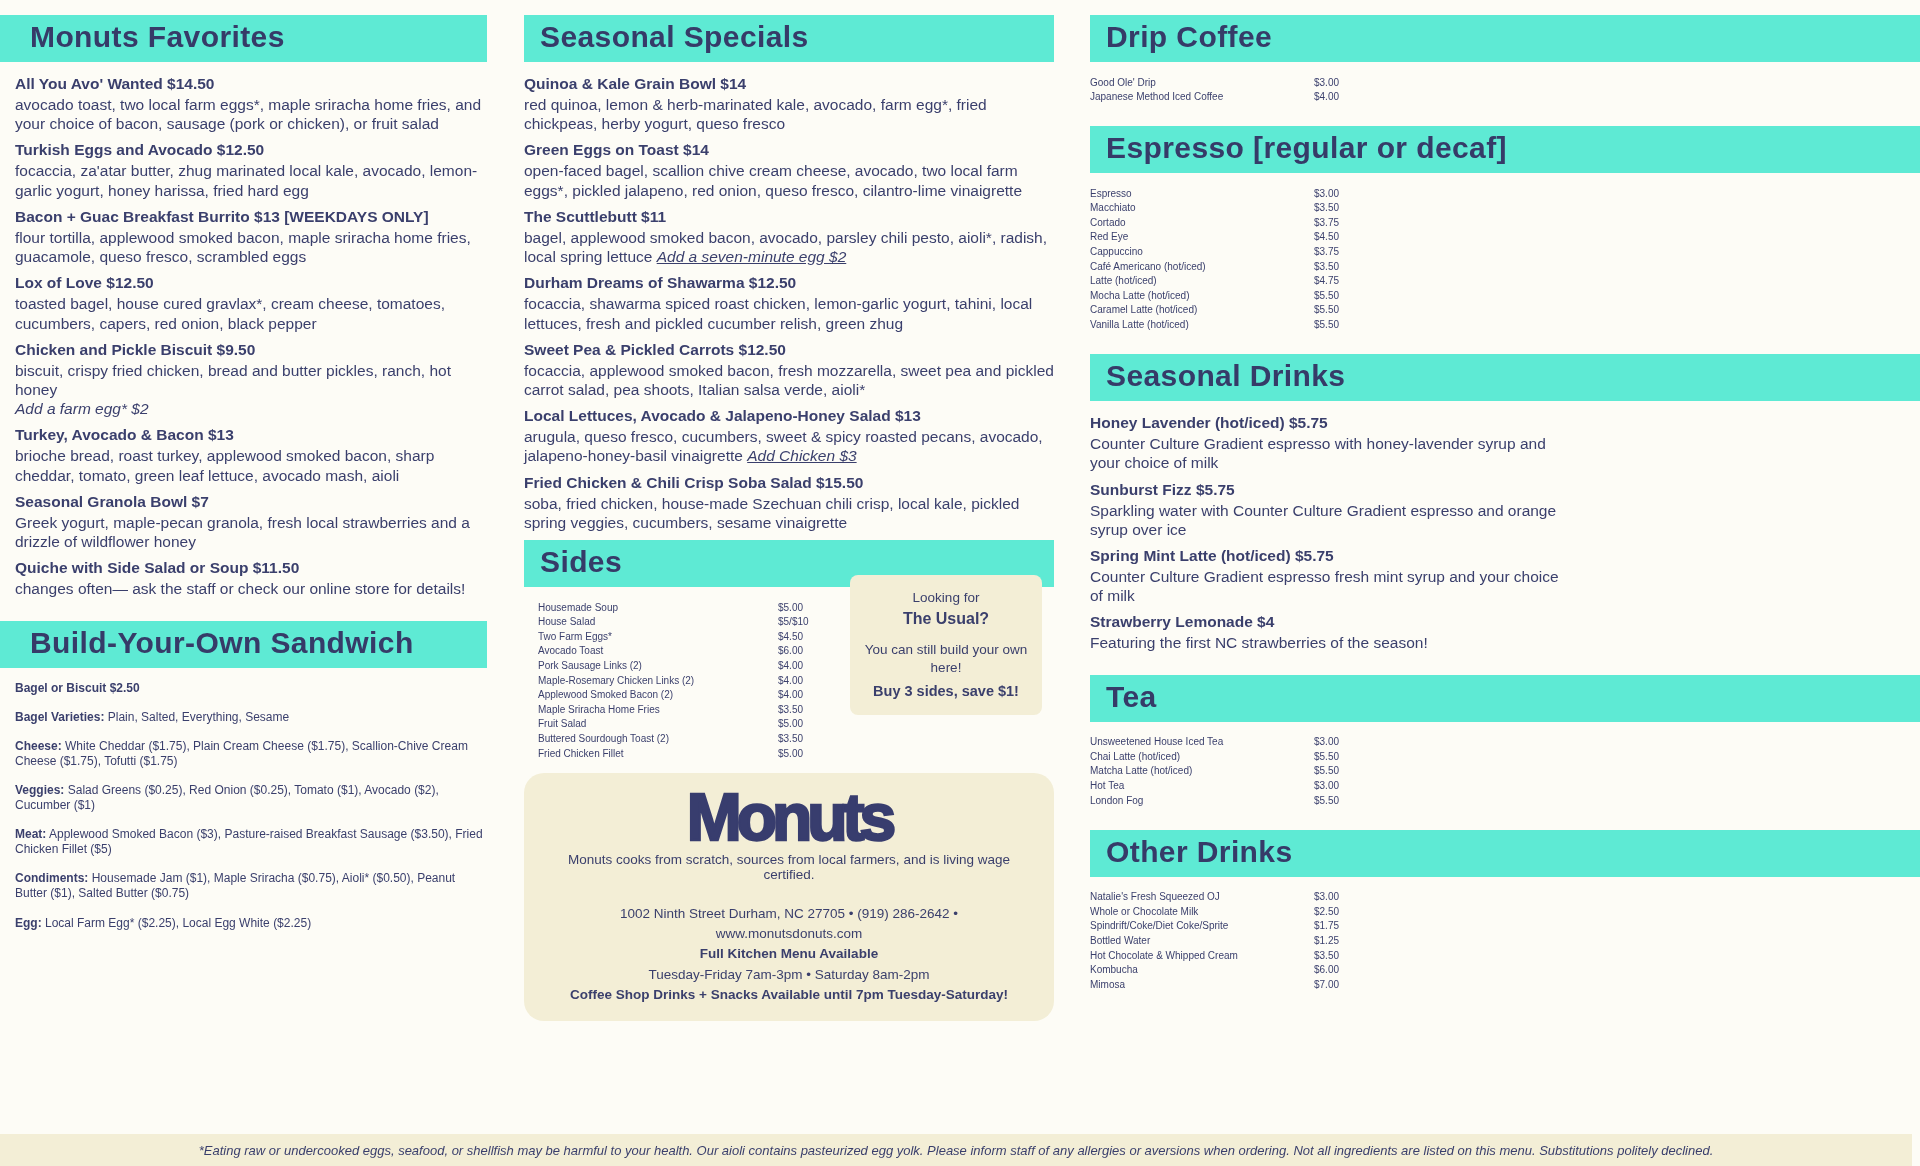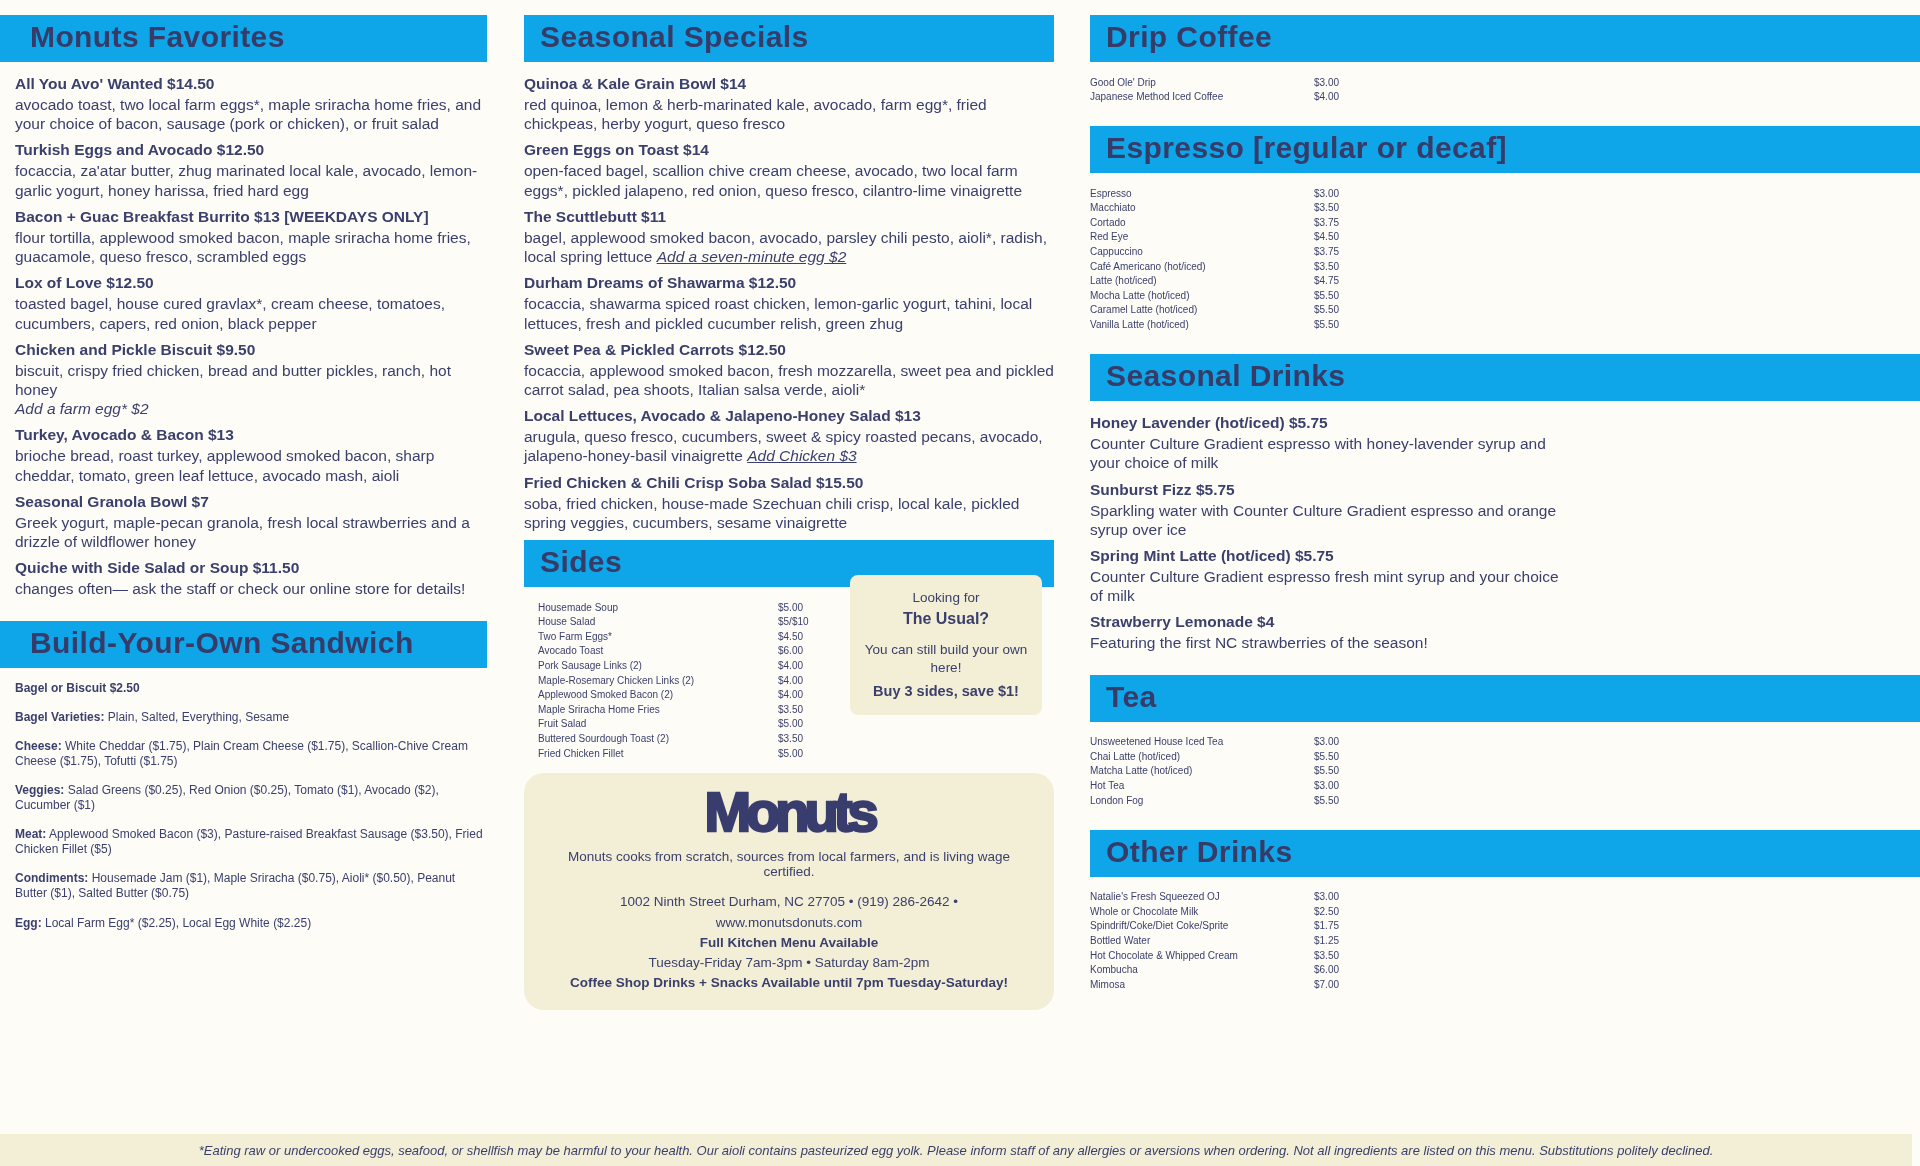--- a/index.html
+++ b/index.html
@@ -6,21 +6,21 @@
   html,body { background:#fdfcf6; }
   body { font-family: "Liberation Sans", sans-serif; color:#3a3f6c; }
   .page { position:relative; width:1920px; height:1166px; overflow:hidden; background:#fdfcf6; }
 
   .col { position:absolute; top:0; }
   .col1 { left:15px;  width:472px; }
   .col2 { left:524px; width:530px; }
   .col3 { left:1090px; width:478px; }
 
   .band {
-    background:#0ea5e9; color:#363b68;
+    background:#5eead4; color:#363b68;
     font-size:30px; font-weight:bold; letter-spacing:.4px;
     padding:5px 16px 8px; margin-bottom:13px;
   }
   .mt-first { margin-top:15px; }
   .mt-sec   { margin-top:22px; }
   .col1 .band { margin-left:-15px; padding-left:30px; width:487px; }
   .col3 .band { width:830px; } 
 
   .item { margin-bottom:8px; font-size:15.5px; }
   .item-name { font-weight:bold; margin-bottom:2px; }
@@ -42,25 +42,25 @@
     padding:14px 12px; font-size:13.5px; line-height:1.3;
   }
   .usual-l2 { font-weight:bold; font-size:16px; margin:2px 0 12px; }
   .usual-l4 { font-weight:bold; font-size:14.5px; margin-top:6px; }
 
   .logo-box {
     background:#f3eed6; border-radius:20px; margin-top:12px;
     padding:10px 22px 16px; text-align:center;
   }
   .logo-text {
-    font-size:56px; font-weight:bold; letter-spacing:-5px;
+    font-size:66px; font-weight:bold; letter-spacing:-5px;
     color:#383d6e; -webkit-text-stroke:2.5px #383d6e;
-    line-height:1.05; margin-bottom:8px;
+    line-height:1.05; 
   }
-  .tagline { font-size:13.5px; margin-bottom:13px; }
+  .tagline { font-size:13.5px; margin-bottom:22px; }
   .info-line { font-size:13.5px; line-height:1.5; }
 
   .footer-band {
     position:absolute; left:0; right:8px; bottom:0; height:32px;
     background:#f3eed6; display:flex; align-items:center; justify-content:center;
   }
   .footer-text { font-size:13px; font-style:italic; color:#3a3f6c; }
 </style>
 </head>
 <body>

